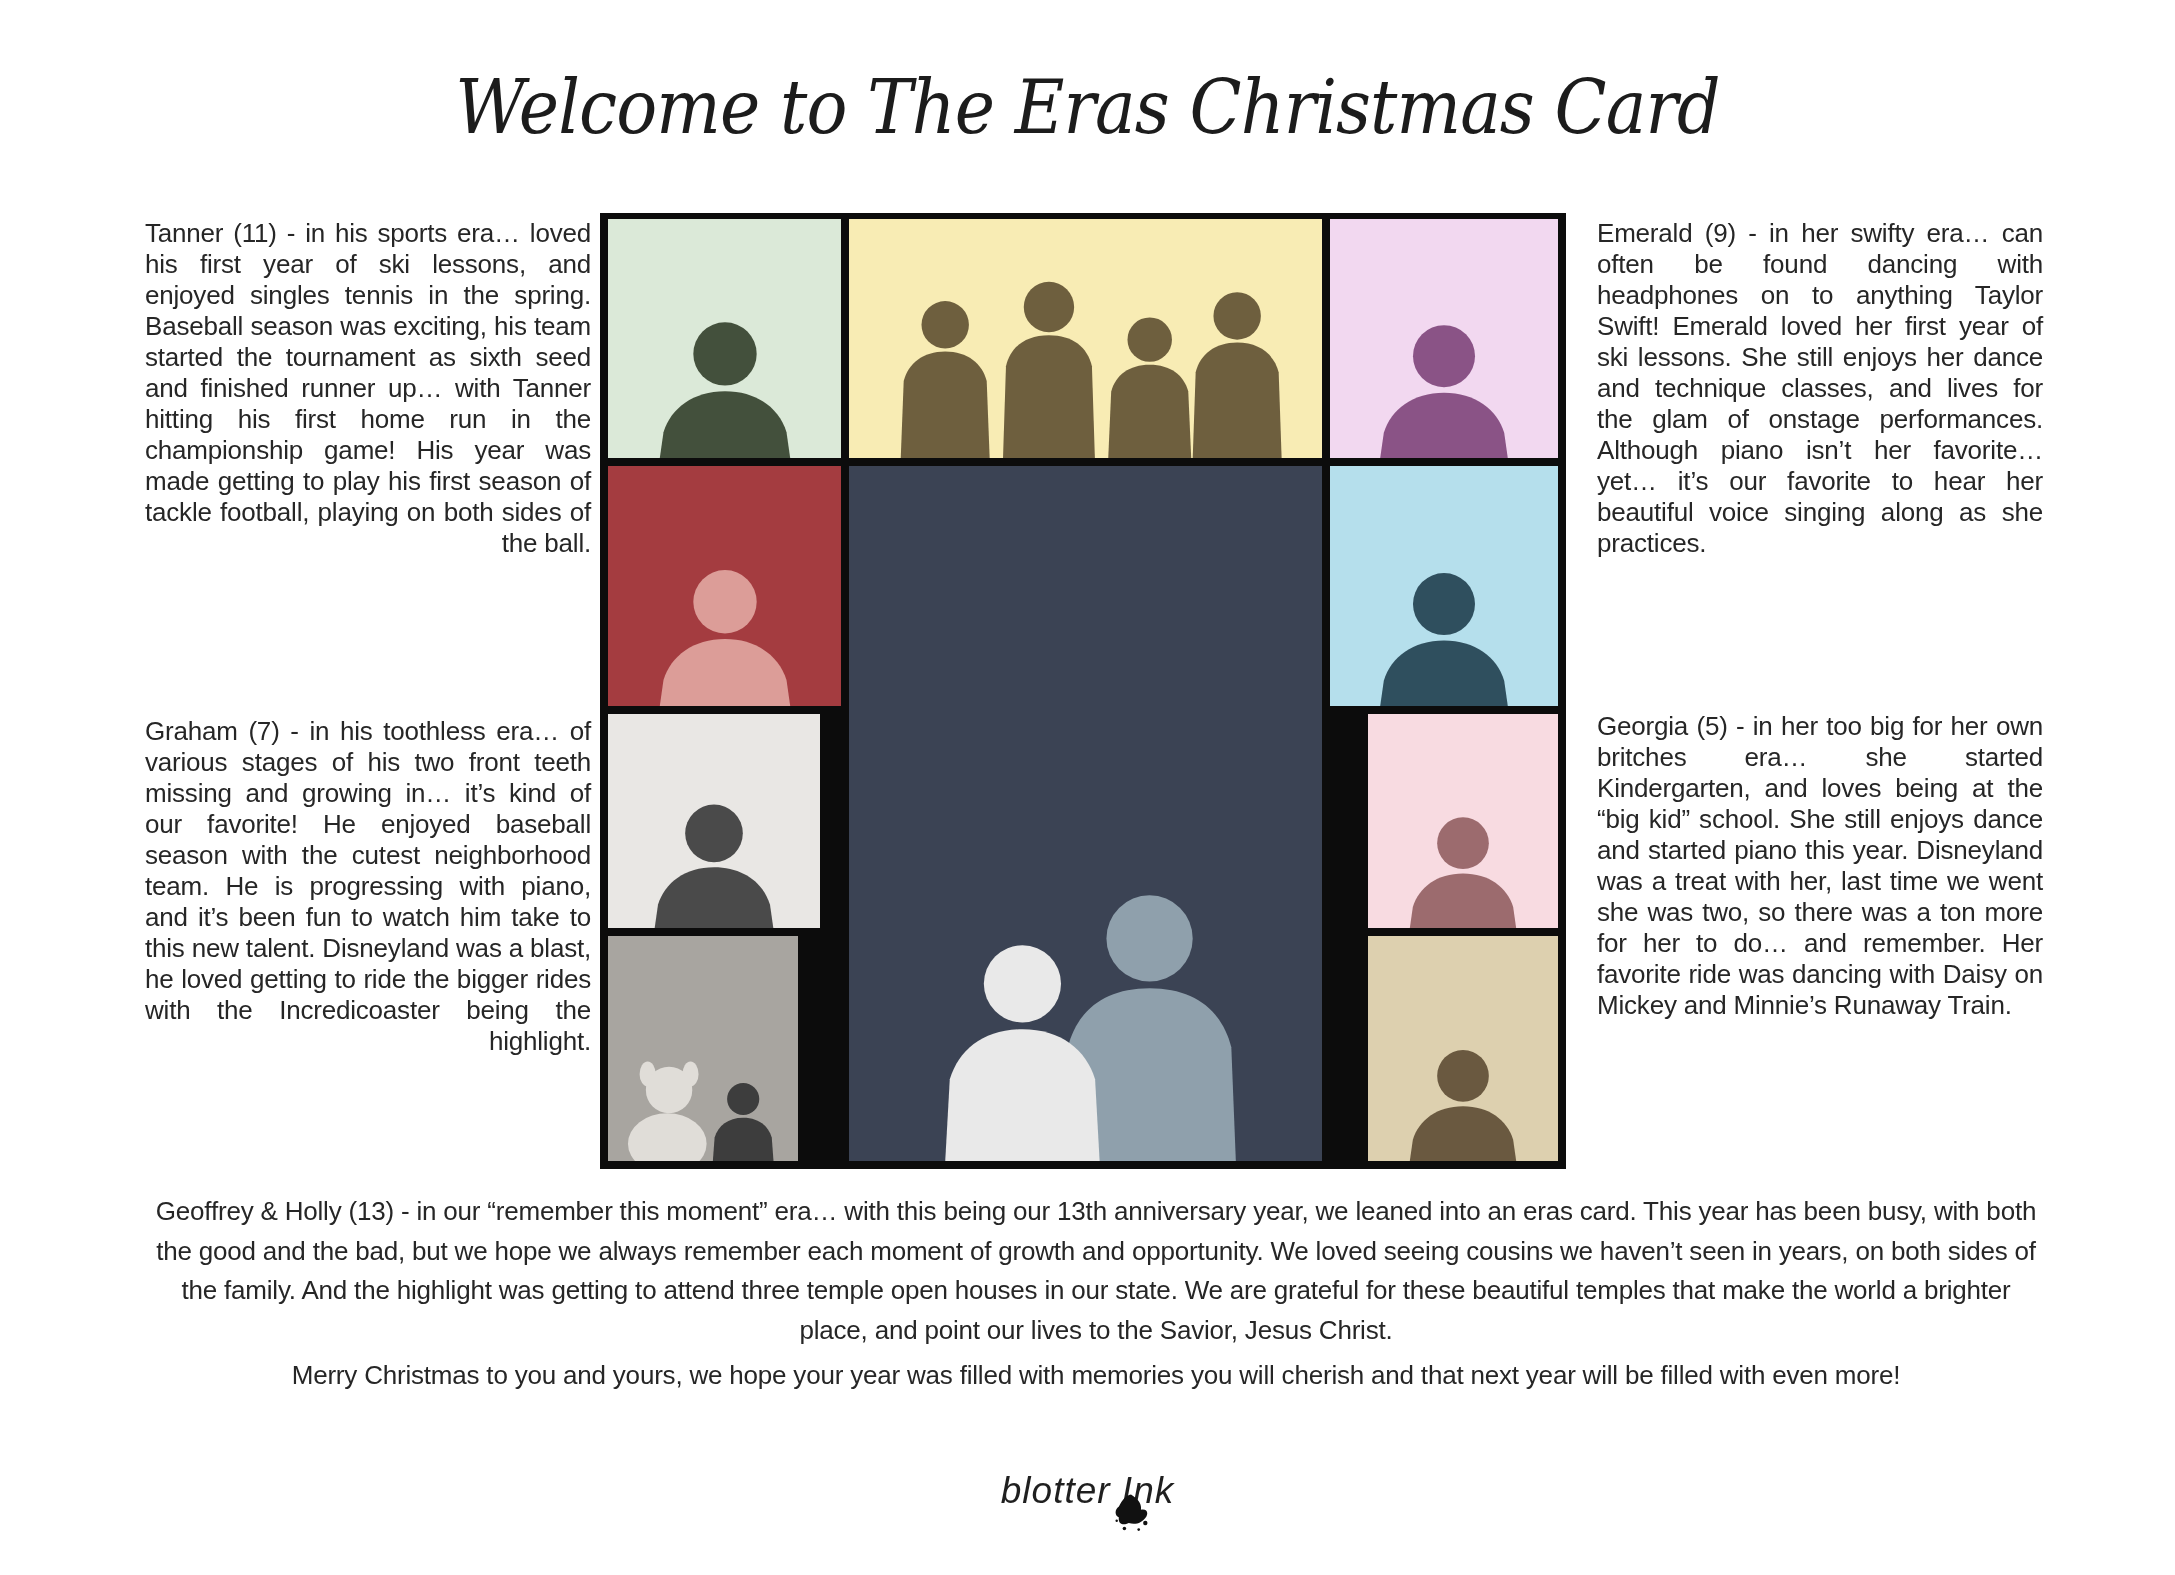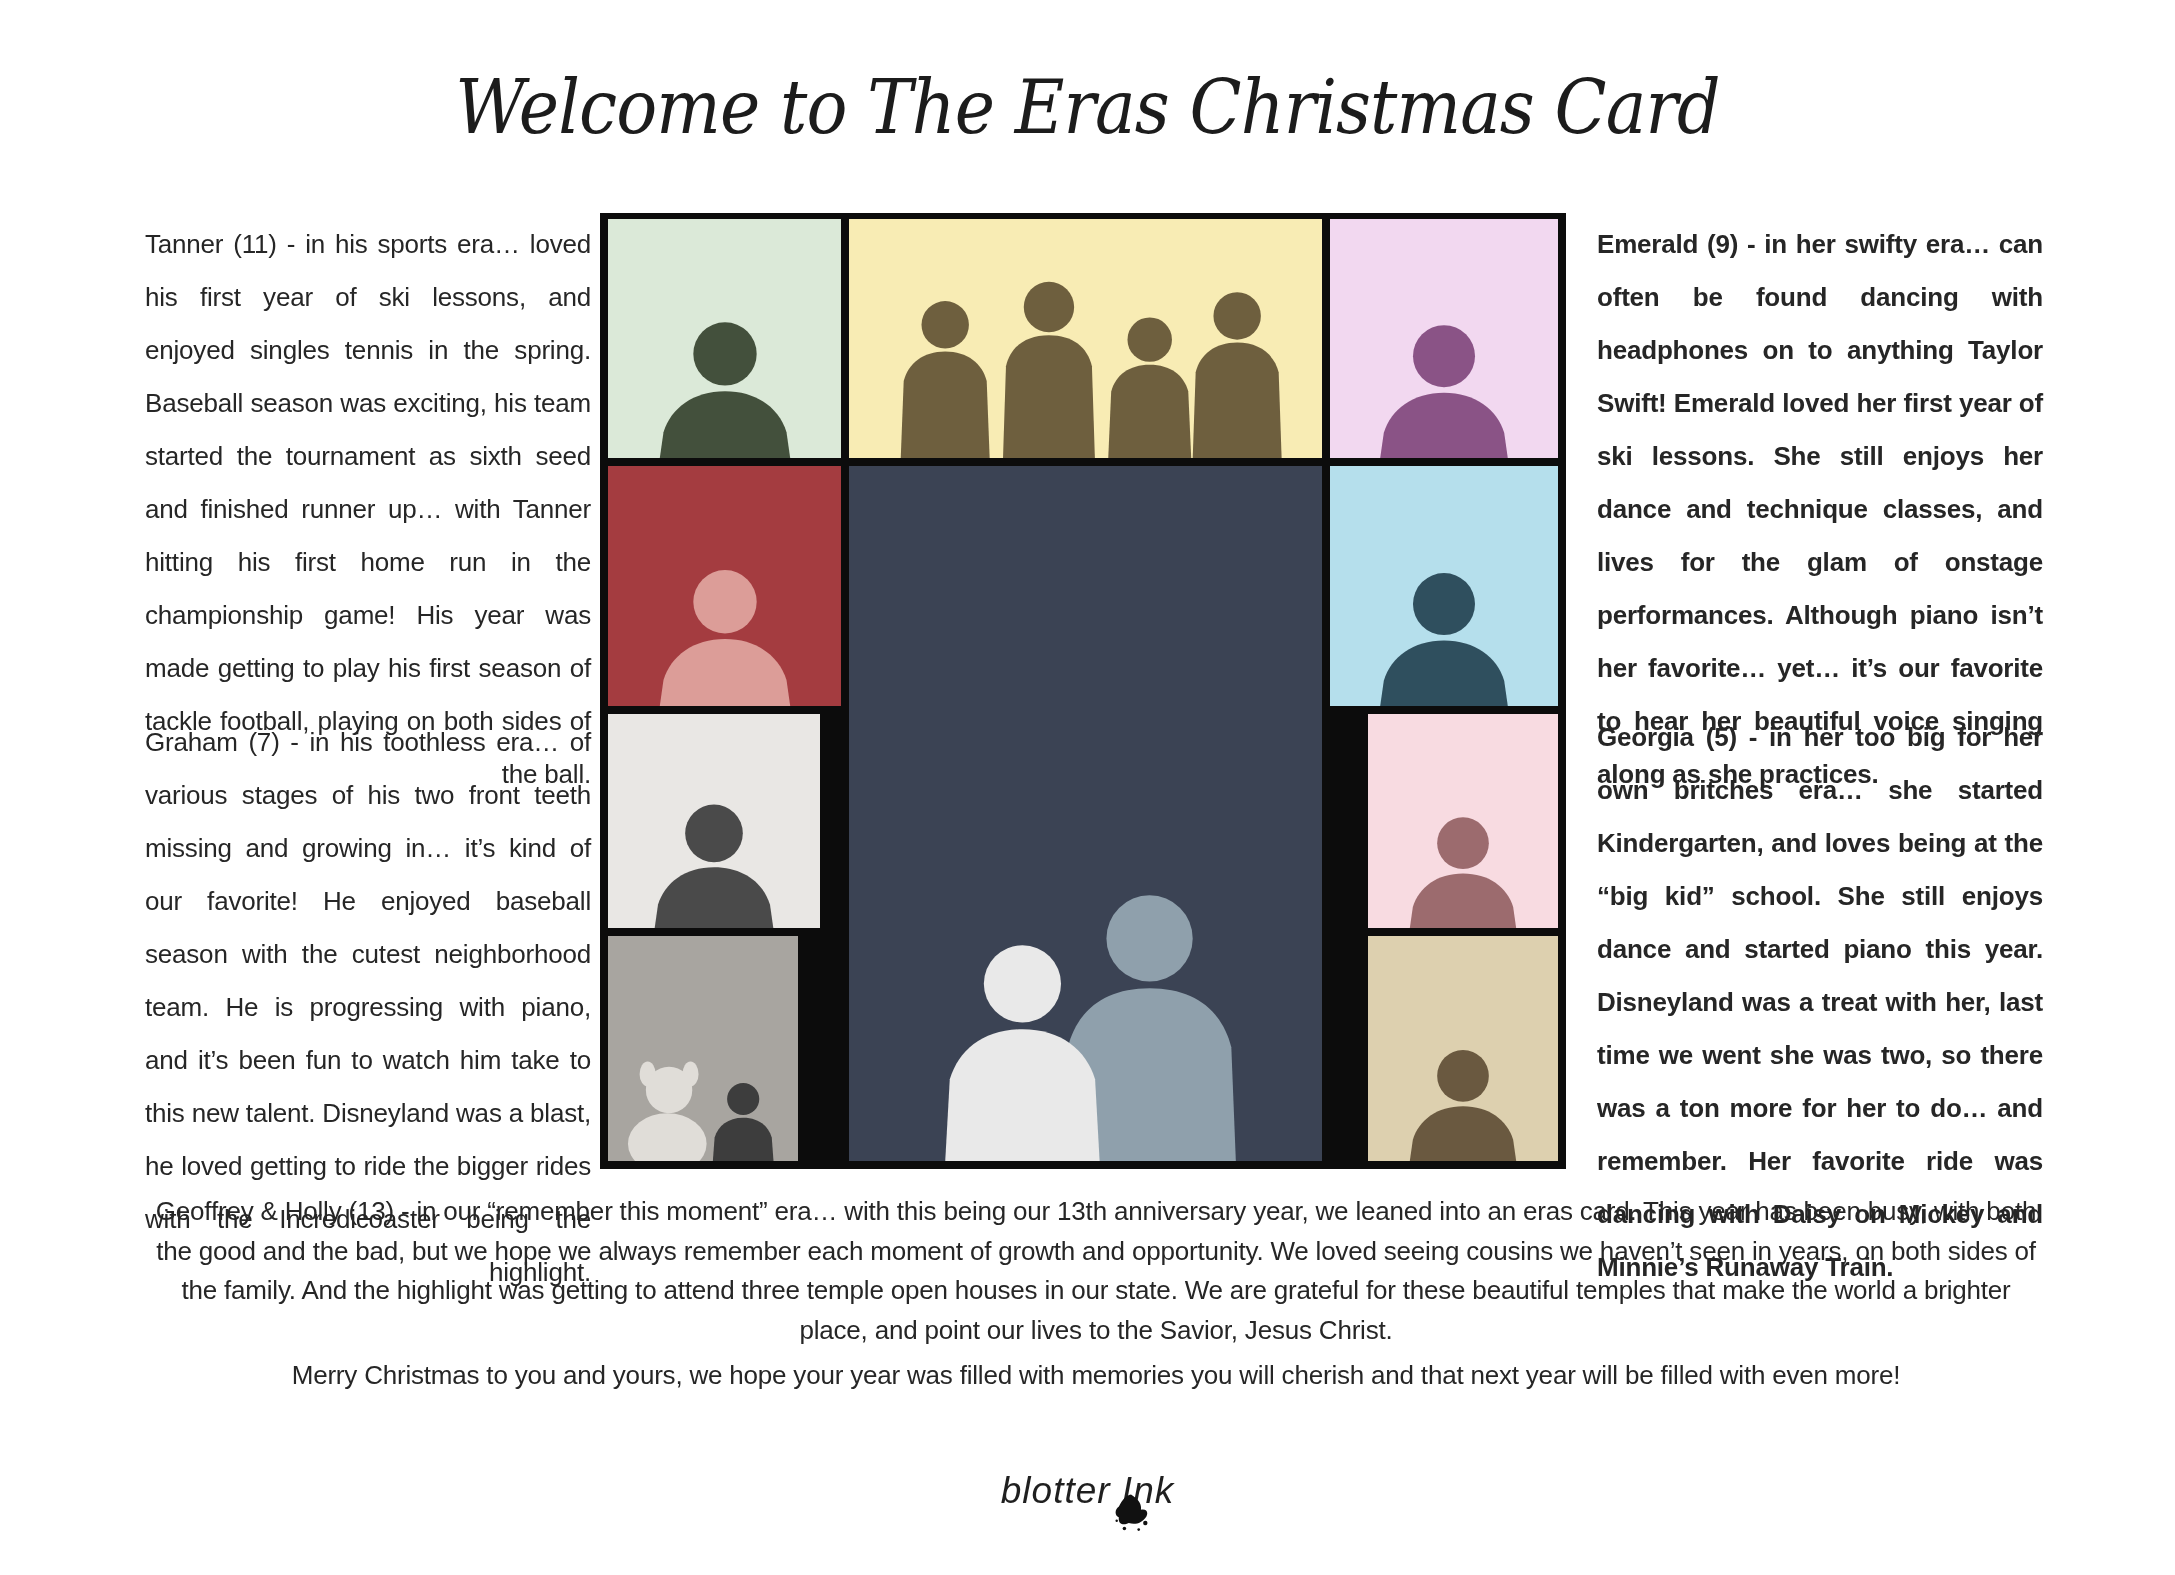--- a/index.html
+++ b/index.html
@@ -23,27 +23,27 @@
     color:#1c1c1c;
     transform:scaleX(.92);
     transform-origin:center;
     white-space:nowrap;
   }
   
   .textblock{
     position:absolute;
     width:446px;
     font-size:26px;
-    line-height:53px;
+    line-height:31px;
     letter-spacing:-0.2px;
     color:#262626;
     text-align:justify;
   }
   .tb-left{left:145px;text-align-last:right;}
-  .tb-right{left:1597px;text-align-last:left;font-weight:bold;}
+  .tb-right{left:1597px;text-align-last:left;}
   .tb-tanner{top:196px;}
   .tb-graham{top:694px;}
   .tb-emerald{top:196px;}
   .tb-georgia{top:689px;}
   
   .footerblock{
     position:absolute;top:1170px;left:146px;width:1900px;
     font-size:26px;line-height:39.5px;letter-spacing:-0.2px;
     text-align:center;color:#262626;
   }

